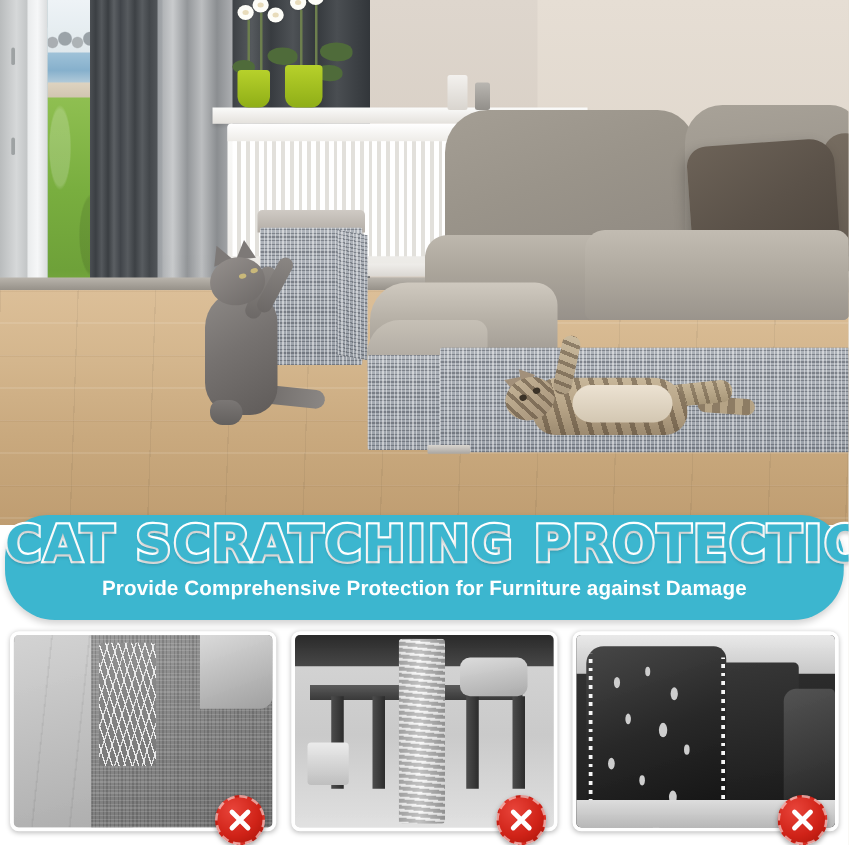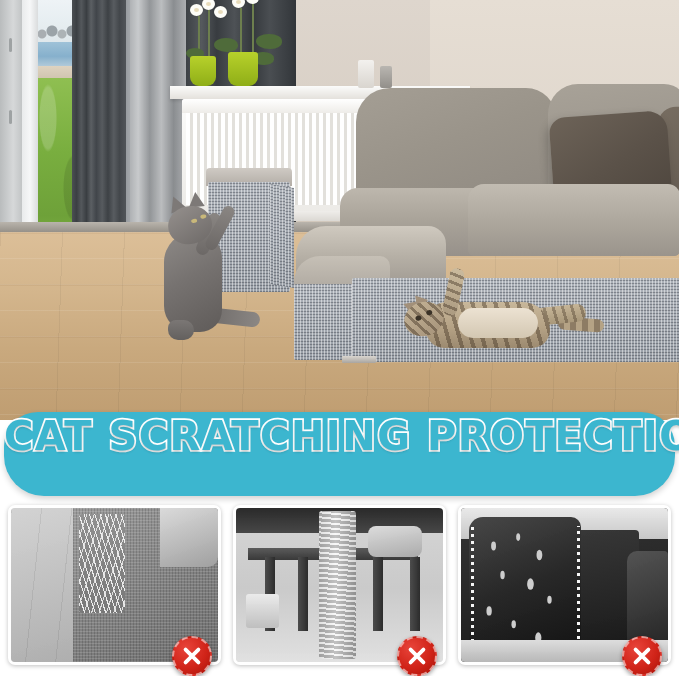--- a/index.html
+++ b/index.html
@@ -696,20 +696,21 @@
       <div class="ct-head">
         <div class="ct-eye" style="left:12px; top:12px;"></div>
         <div class="ct-eye" style="left:24px; top:10px;"></div>
       </div>
     </div>
 
   </div>
 
   <div class="banner">
     <div class="banner-title">CAT SCRATCHING PROTECTION</div>
+    <div class="banner-sub">Provide Comprehensive Protection for Furniture against Damage</div>
   </div>
 
   <div class="panels">
 
     <div class="panel">
       <div class="panel-img">
         <div class="p1-floor"></div>
         <div class="p1-sofa"></div>
         <div class="p1-shred"></div>
         <div class="p1-cushion"></div>

